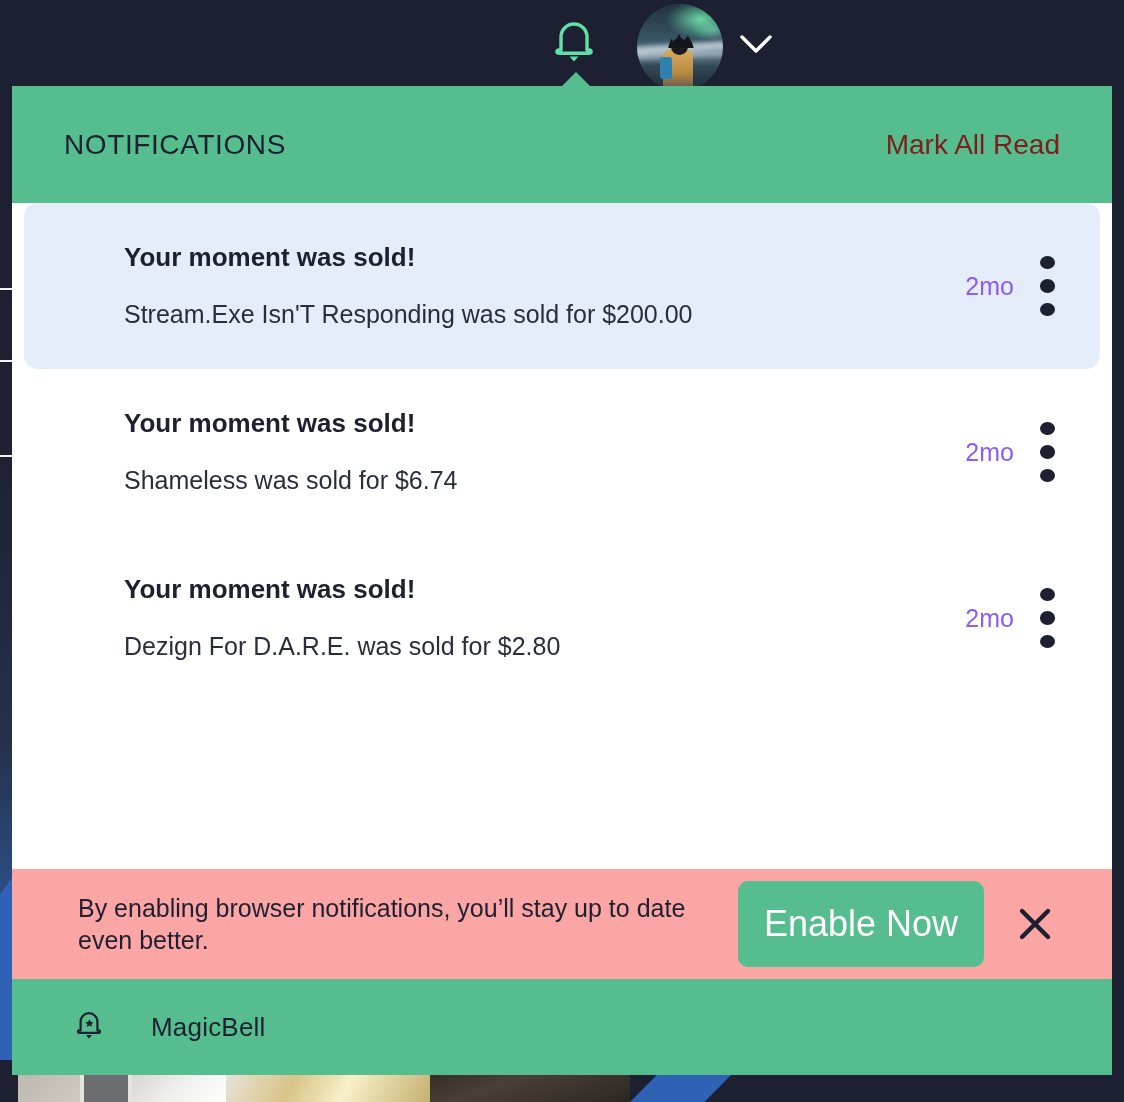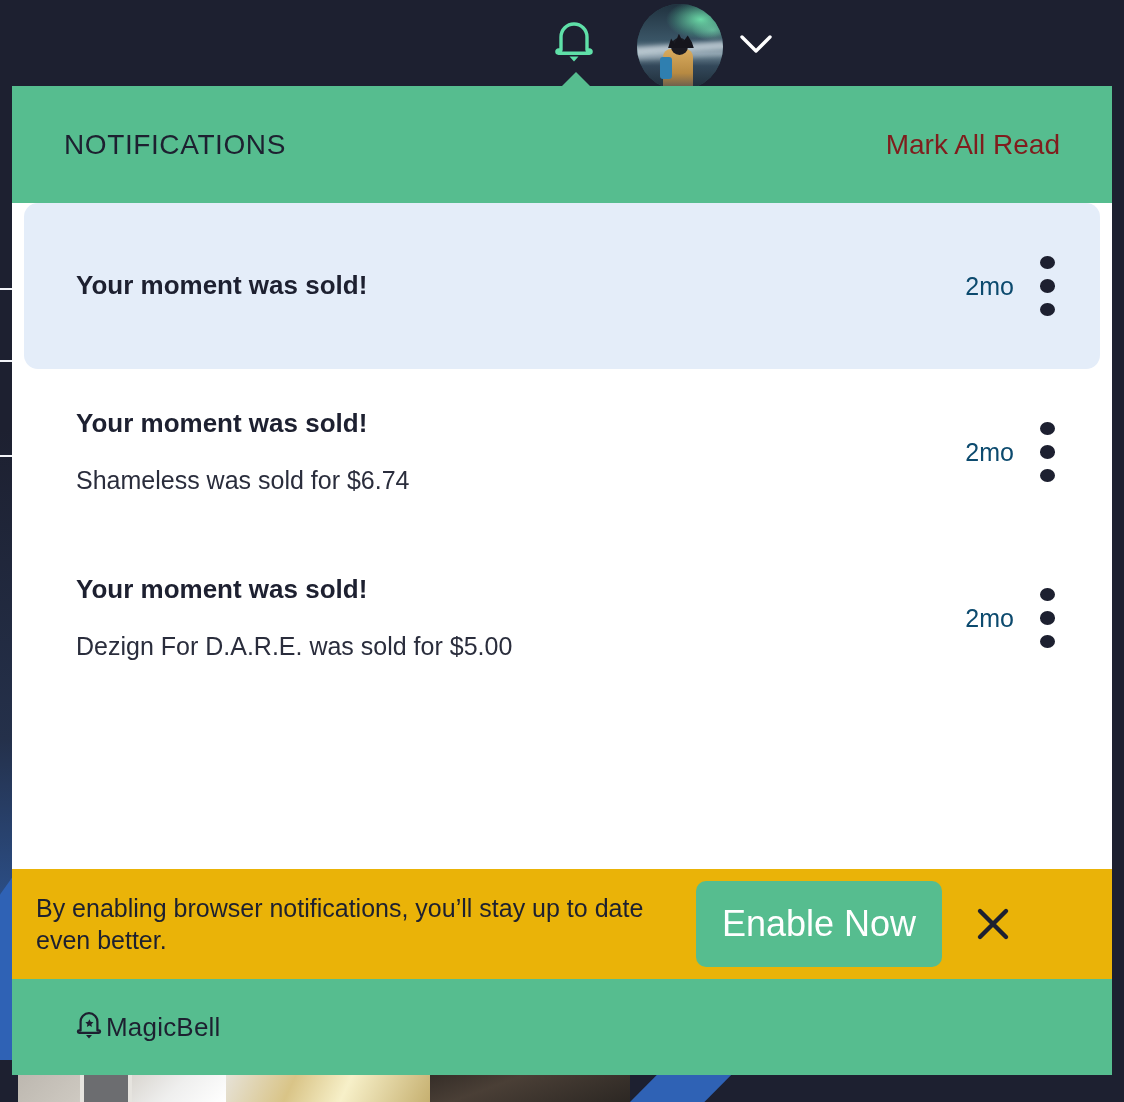--- a/index.html
+++ b/index.html
@@ -176,56 +176,56 @@
   .notif {
     position:relative;
     display:flex; align-items:center;
     padding:34px 22px 34px 52px;
     min-height:166px;
   }
   .notif.unread {
     background:#e4edf9;
     border-radius:14px;
   }
-  .notif-main { flex:1 1 auto; padding-right:18px; }
+  .notif-main { flex:1 1 auto; padding-right:18px;margin-left:48px; }
   .notif-title {
     font-size:26px; font-weight:700; color:#1d2030;
     line-height:1.2;
   }
   .notif-body {
     margin-top:26px;
     font-size:25px; color:#2a2d3c; font-weight:400;
     line-height:1.25;
   }
   .notif-right {
     flex:0 0 auto;
     display:flex; align-items:center; gap:20px;
     padding-right:18px;
   }
   .notif-time {
-    font-size:25px; color:#0c4a6e;
+    font-size:25px; color:#8b5cf6;
   }
   .kebab {
     width:26px; height:60px;
     display:flex; flex-direction:column; align-items:center; justify-content:center;
     gap:10px;
     cursor:pointer;
   }
   .kebab i {
     display:block; width:15px; height:15px; border-radius:50%;
     background:#1d2030;
   }
 
   
   .banner {
     flex:0 0 auto;
     height:110px;
-    background:#eab308;
+    background:#fca5a5;
     display:flex; align-items:center;
-    padding:0 30px 0 24px;
+    padding:0 30px 0 66px;
   }
   .banner-text {
     flex:1 1 auto;
     font-size:25px;
     color:#1d2030;
     line-height:1.28;
     max-width:660px;
   }
   .enable-now {
     flex:0 0 auto;
@@ -255,20 +255,21 @@
     display:flex; align-items:center;
     padding:0 0 0 62px;
   }
   .brand {
     display:flex; align-items:center; gap:2px;
     cursor:pointer;
   }
   .brand-name {
     font-size:26px; color:#1d2030; font-weight:400;
     letter-spacing:.2px;
+    margin-left:45px;
   }
 </style>
 </head>
 <body>
 
 <div class="page">
 
   <div class="bg-gradient"></div>
   <div class="bg-blue-wedge"></div>
   <div class="bg-rule r1"></div>
@@ -314,20 +315,21 @@
     <div class="panel-header">
       <div class="panel-title">NOTIFICATIONS</div>
       <div class="mark-all-read">Mark All Read</div>
     </div>
 
     <div class="list">
 
       <div class="notif unread">
         <div class="notif-main">
           <div class="notif-title">Your moment was sold!</div>
+          <div class="notif-body">Stream.Exe Isn'T Responding was sold for $200.00</div>
         </div>
         <div class="notif-right">
           <div class="notif-time">2mo</div>
           <div class="kebab">
             <i></i>
             <i></i>
             <i></i>
           </div>
         </div>
       </div>
@@ -343,21 +345,21 @@
             <i></i>
             <i></i>
             <i></i>
           </div>
         </div>
       </div>
 
       <div class="notif">
         <div class="notif-main">
           <div class="notif-title">Your moment was sold!</div>
-          <div class="notif-body">Dezign For D.A.R.E. was sold for $5.00</div>
+          <div class="notif-body">Dezign For D.A.R.E. was sold for $2.80</div>
         </div>
         <div class="notif-right">
           <div class="notif-time">2mo</div>
           <div class="kebab">
             <i></i>
             <i></i>
             <i></i>
           </div>
         </div>
       </div>

